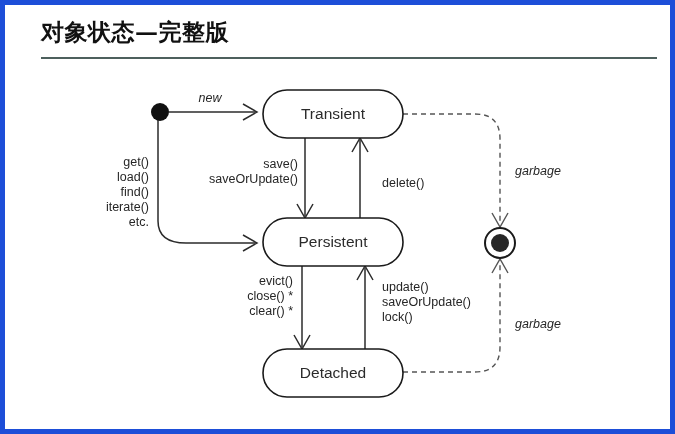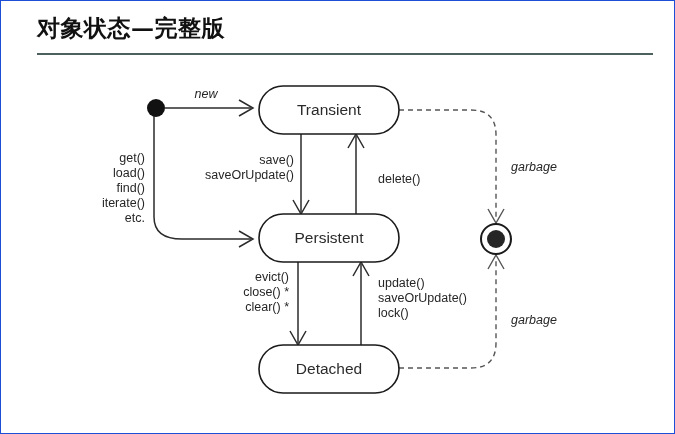--- a/index.html
+++ b/index.html
@@ -12,21 +12,21 @@
     height: 434px;
     position: relative;
     font-family: "Liberation Sans", sans-serif;
     color: #1a1a1a;
     overflow: hidden;
   }
   #slide {
     position: absolute;
     inset: 0;
     background: #ffffff;
-    border: 1px solid #1d4ed8;
+    border: 5px solid #1d4ed8;
     box-sizing: border-box;
   }
   #title-block {
     position: absolute;
     left: 36px;
     top: 12px;
     width: 600px;
   }
   #slide-title {
     font-family: "DejaVu Serif", "Liberation Serif", serif;

